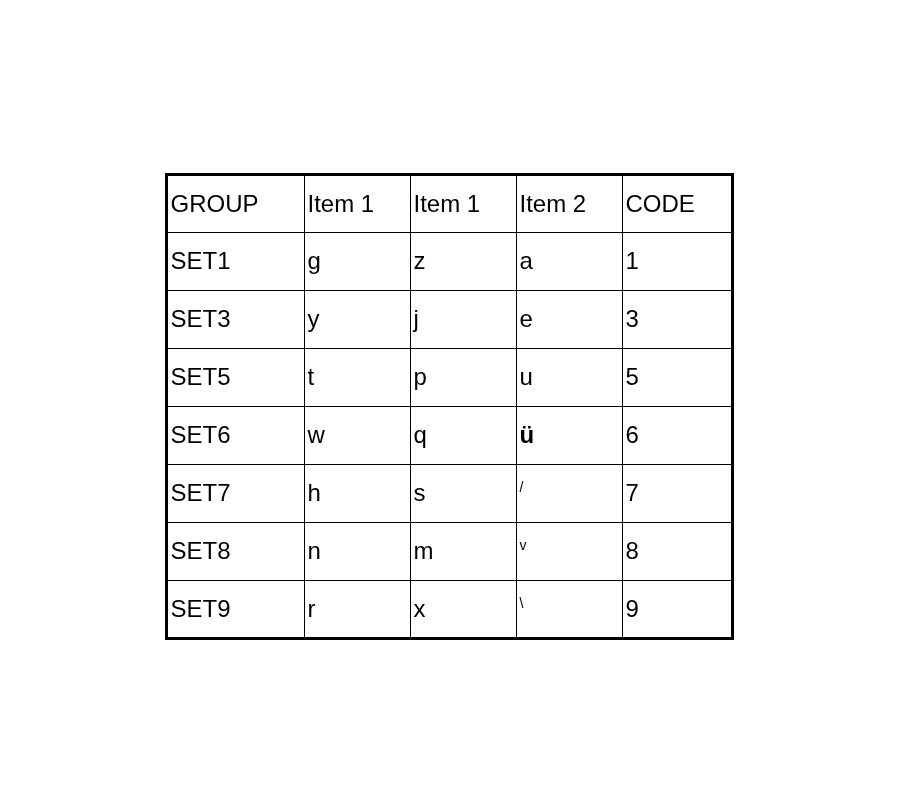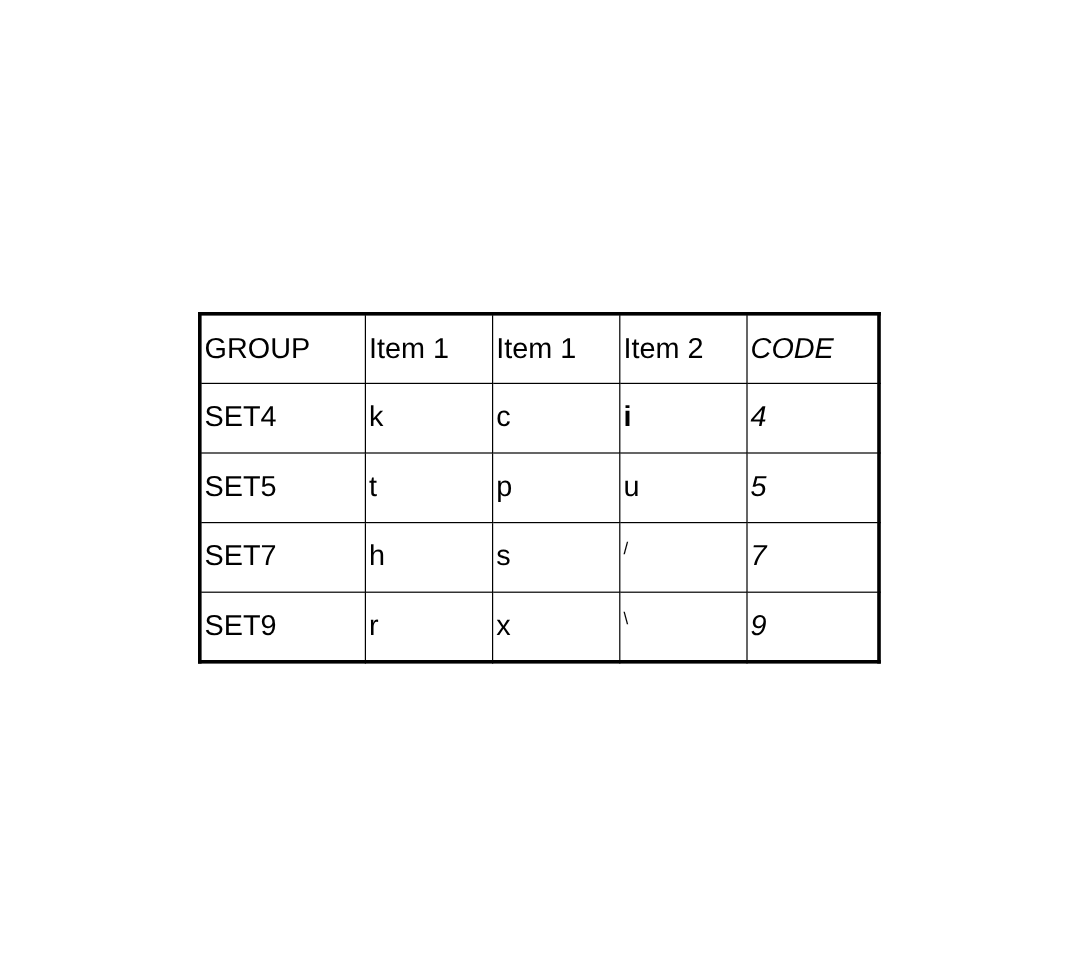--- a/index.html
+++ b/index.html
@@ -29,21 +29,21 @@
       font-size: 24px;
       color: #000000;
       text-align: left;
       vertical-align: middle;
       height: 58px;
     }
     td:nth-child(1) { width: 138px; }
     td:nth-child(2) { width: 106px; }
     td:nth-child(3) { width: 106px; }
     td:nth-child(4) { width: 106px; }
-    td:nth-child(5) { width: 110px; font-style: italic; }
+    td:nth-child(5) { width: 110px; }
     .header-row td {
       font-weight: normal;
     }
     .bold-cell {
       font-weight: bold;
     }
     .sup-mark {
       font-size: 14px;
       vertical-align: super;
       line-height: 0;
@@ -58,39 +58,60 @@
   <table>
     <tbody>
       <tr class="header-row">
         <td>GROUP</td>
         <td>Item 1</td>
         <td>Item 1</td>
         <td>Item 2</td>
         <td>CODE</td>
       </tr>
       <tr>
-        <td>SET4</td>
-        <td>k</td>
-        <td>c</td>
-        <td class="bold-cell">i</td>
-        <td>4</td>
+        <td>SET1</td>
+        <td>g</td>
+        <td>z</td>
+        <td>a</td>
+        <td>1</td>
+      </tr>
+      <tr>
+        <td>SET3</td>
+        <td>y</td>
+        <td>j</td>
+        <td>e</td>
+        <td>3</td>
       </tr>
       <tr>
         <td>SET5</td>
         <td>t</td>
         <td>p</td>
         <td>u</td>
         <td>5</td>
       </tr>
       <tr>
+        <td>SET6</td>
+        <td>w</td>
+        <td>q</td>
+        <td class="bold-cell">ü</td>
+        <td>6</td>
+      </tr>
+      <tr>
         <td>SET7</td>
         <td>h</td>
         <td>s</td>
         <td><span class="sup-mark">/</span></td>
         <td>7</td>
+      </tr>
+      <tr>
+        <td>SET8</td>
+        <td>n</td>
+        <td>m</td>
+        <td><span class="sup-mark">v</span></td>
+        <td>8</td>
       </tr>
       <tr>
         <td>SET9</td>
         <td>r</td>
         <td>x</td>
         <td><span class="sup-mark">\</span></td>
         <td>9</td>
       </tr>
     </tbody>
   </table>

